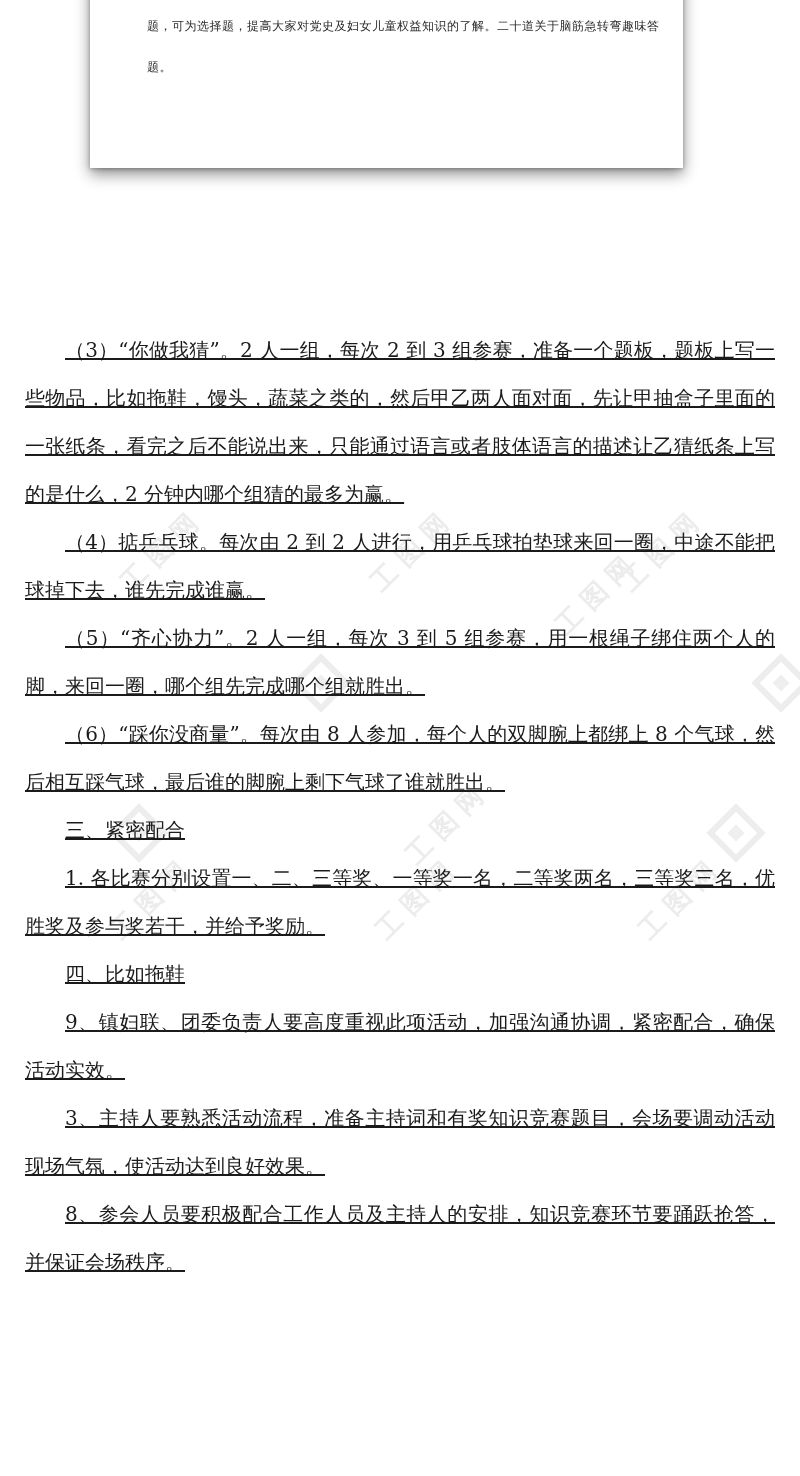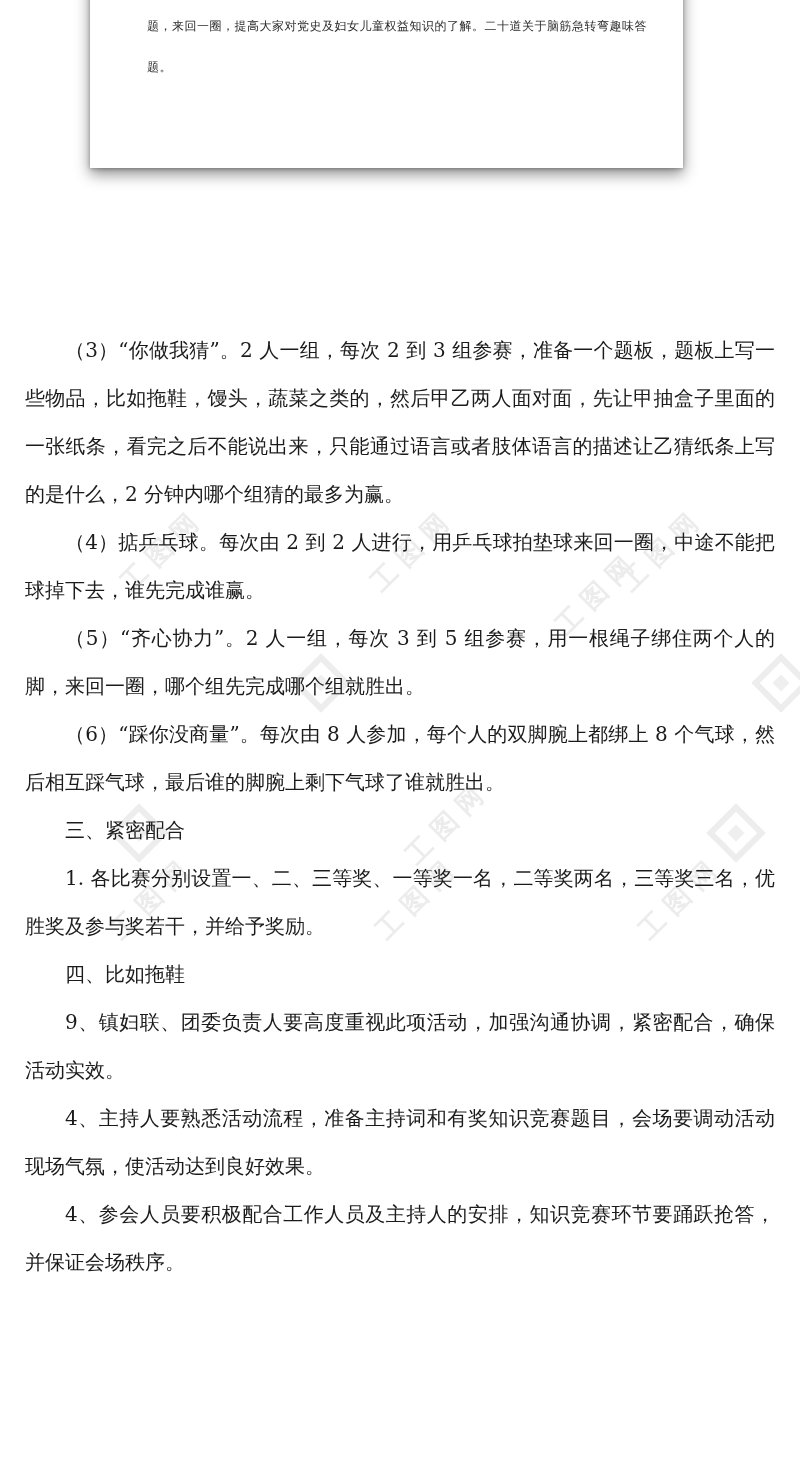--- a/index.html
+++ b/index.html
@@ -91,20 +91,21 @@
     z-index: 2;
     color: #1b1b1b;
     font-size: 20px;
   }
   .doc-body p {
     margin: 0;
     line-height: 48px;
     text-indent: 2em;
     text-align: justify;
     text-justify: inter-ideograph;
+    text-decoration: underline;
   }
 </style>
 </head>
 <body>
 
 <div class="canvas">
 
   <div class="watermarks">
     <span class="wm-text wm1">工图网</span>
     <span class="wm-text wm2">工图网</span>
@@ -115,31 +116,31 @@
     <span class="wm-logo wm7"></span>
     <span class="wm-text wm8">工图网</span>
     <span class="wm-logo wm9"></span>
     <span class="wm-text wm10">工图网</span>
     <span class="wm-text wm11">工图网</span>
     <span class="wm-text wm12">工图网</span>
   </div>
 
   <div class="page-fragment">
     <div class="fragment-text">
-      <div class="fragment-line">题，来回一圈，提高大家对党史及妇女儿童权益知识的了解。二十道关于脑筋急转弯趣味答</div>
+      <div class="fragment-line">题，可为选择题，提高大家对党史及妇女儿童权益知识的了解。二十道关于脑筋急转弯趣味答</div>
       <div class="fragment-line">题。</div>
     </div>
   </div>
 
   <div class="doc-body">
     <p>（3）“你做我猜”。2 人一组，每次 2 到 3 组参赛，准备一个题板，题板上写一些物品，比如拖鞋，馒头，蔬菜之类的，然后甲乙两人面对面，先让甲抽盒子里面的一张纸条，看完之后不能说出来，只能通过语言或者肢体语言的描述让乙猜纸条上写的是什么，2 分钟内哪个组猜的最多为赢。</p>
     <p>（4）掂乒乓球。每次由 2 到 2 人进行，用乒乓球拍垫球来回一圈，中途不能把球掉下去，谁先完成谁赢。</p>
     <p>（5）“齐心协力”。2 人一组，每次 3 到 5 组参赛，用一根绳子绑住两个人的脚，来回一圈，哪个组先完成哪个组就胜出。</p>
     <p>（6）“踩你没商量”。每次由 8 人参加，每个人的双脚腕上都绑上 8 个气球，然后相互踩气球，最后谁的脚腕上剩下气球了谁就胜出。</p>
     <p>三、紧密配合</p>
     <p>1. 各比赛分别设置一、二、三等奖、一等奖一名，二等奖两名，三等奖三名，优胜奖及参与奖若干，并给予奖励。</p>
     <p>四、比如拖鞋</p>
     <p>9、镇妇联、团委负责人要高度重视此项活动，加强沟通协调，紧密配合，确保活动实效。</p>
-    <p>4、主持人要熟悉活动流程，准备主持词和有奖知识竞赛题目，会场要调动活动现场气氛，使活动达到良好效果。</p>
-    <p>4、参会人员要积极配合工作人员及主持人的安排，知识竞赛环节要踊跃抢答，并保证会场秩序。</p>
+    <p>3、主持人要熟悉活动流程，准备主持词和有奖知识竞赛题目，会场要调动活动现场气氛，使活动达到良好效果。</p>
+    <p>8、参会人员要积极配合工作人员及主持人的安排，知识竞赛环节要踊跃抢答，并保证会场秩序。</p>
   </div>
 
 </div>
 
 </body></html>

